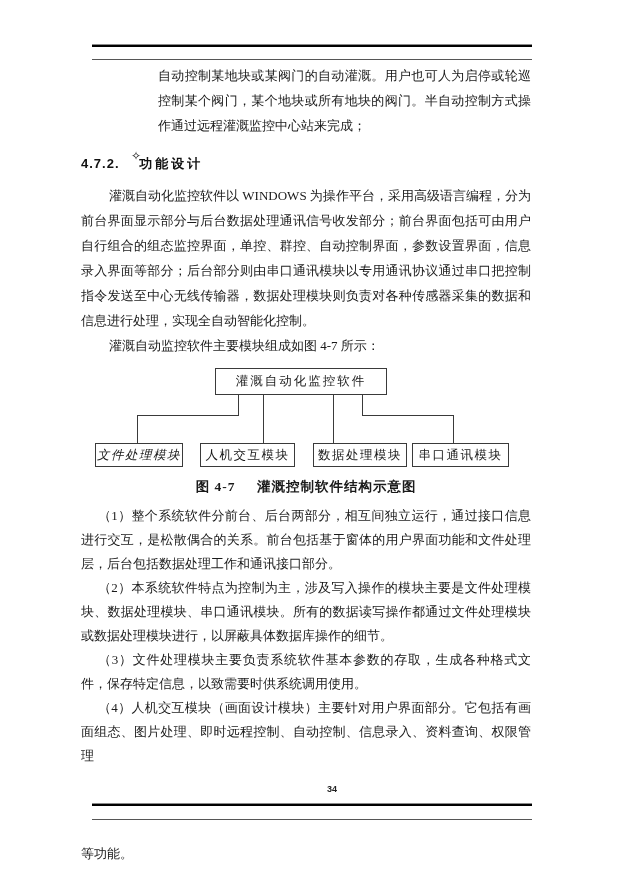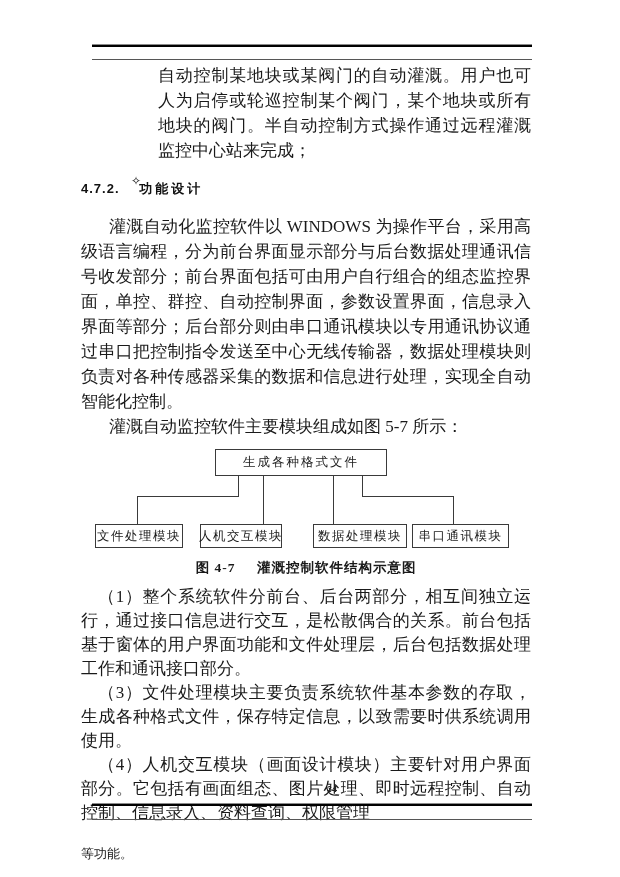--- a/index.html
+++ b/index.html
@@ -16,51 +16,51 @@
   .rule-thick { height:3px; background:#000000; border-top:1px solid #8a8a8a; }
   .rule-thin  { height:1px; background:#565656; }
   .header-thick { top:44px; }
   .header-thin  { top:59px; }
   .footer-thick { top:803px; }
   .footer-thin  { top:819px; }
 
   
   .content { position:absolute; left:81px; top:63px; width:450px; }
 
-  p, .bullet-text { font-size:17px; line-height:25px; text-align:justify; }
+  p, .bullet-text { font-size:13px; line-height:25px; text-align:justify; }
 
   .cont-para { margin-left:77px; }
 
   .bullet-item { position:relative; margin-top:4px; padding-left:76px; }
   .bullet-item .bullet-text { display:block; line-height:24px; }
   .bullet { position:absolute; left:50px; top:2px; font-size:12px; line-height:24px; color:#1a1a1a; }
 
   .heading {
     margin-top:15px; font-family:"Liberation Sans","DejaVu Sans",sans-serif;
     font-size:13px; font-weight:bold; line-height:22px; color:#111;
   }
   .heading-num { margin-right:16px; letter-spacing:1px; }
   .heading-title { letter-spacing:3px; }
 
-  .body-para { margin-top:14px; text-indent:28px; }
+  .body-para { margin-top:8px; text-indent:28px; }
   .body-para.fig-intro { margin-top:0; }
   .sec { margin-top:0; line-height:24px; text-indent:17px; }
   .sec.first-sec { margin-top:6px; }
 
   
   .diagram { position:relative; margin-top:6px; width:450px; height:106px; }
   .diagram svg { position:absolute; left:0; top:0; }
   .dbox {
     position:absolute; border:1px solid #3a3a3a; background:#ffffff;
     display:flex; align-items:center; justify-content:center;
     font-size:12.5px; letter-spacing:1.5px; white-space:nowrap; color:#1a1a1a;
   }
   .root-box { left:134px; top:4px;  width:172px; height:27px; letter-spacing:2px; }
-  .c1 { left:14px;  top:79px; width:88px; height:24px; }
-  .c2 { left:119px; top:79px; width:82px; height:24px; }
+  .c1 { left:14px;  top:79px; width:88px; height:24px;font-style:italic; }
+  .c2 { left:119px; top:79px; width:95px; height:24px; }
   .c3 { left:232px; top:79px; width:94px; height:24px; }
   .c4 { left:331px; top:79px; width:97px; height:24px; }
 
   .caption { margin-top:6px; text-align:center; font-weight:bold; font-size:13.5px; line-height:22px; text-align-last:center; }
   .cap-label { margin-right:18px; letter-spacing:1px; }
   .cap-title { letter-spacing:1px; }
 
   
   .pagenum {
     position:absolute; top:784px; left:0; width:620px; text-align:center;
@@ -86,48 +86,49 @@
       <span class="bullet">✧</span>
     </div>
 
     <h2 class="heading">
       <span class="heading-num">4.7.2.</span>
       <span class="heading-title">功能设计</span>
     </h2>
 
     <p class="body-para">灌溉自动化监控软件以 WINDOWS 为操作平台，采用高级语言编程，分为前台界面显示部分与后台数据处理通讯信号收发部分；前台界面包括可由用户自行组合的组态监控界面，单控、群控、自动控制界面，参数设置界面，信息录入界面等部分；后台部分则由串口通讯模块以专用通讯协议通过串口把控制指令发送至中心无线传输器，数据处理模块则负责对各种传感器采集的数据和信息进行处理，实现全自动智能化控制。</p>
 
-    <p class="body-para fig-intro">灌溉自动监控软件主要模块组成如图 5-7 所示：</p>
+    <p class="body-para fig-intro">灌溉自动监控软件主要模块组成如图 4-7 所示：</p>
 
     <div class="diagram">
       <svg width="450" height="106" viewBox="0 0 450 106">
         <g stroke="#3a3a3a" stroke-width="1" shape-rendering="crispEdges">
           <line x1="157.5" y1="31" x2="157.5" y2="51.5"></line>
           <line x1="182.5" y1="31" x2="182.5" y2="79"></line>
           <line x1="252.5" y1="31" x2="252.5" y2="79"></line>
           <line x1="281.5" y1="31" x2="281.5" y2="51.5"></line>
           <line x1="56" y1="51.5" x2="158" y2="51.5"></line>
           <line x1="281" y1="51.5" x2="373" y2="51.5"></line>
           <line x1="56.5" y1="51.5" x2="56.5" y2="79"></line>
           <line x1="372.5" y1="51.5" x2="372.5" y2="79"></line>
         </g>
       </svg>
-      <div class="dbox root-box">生成各种格式文件</div>
+      <div class="dbox root-box">灌溉自动化监控软件</div>
       <div class="dbox c1">文件处理模块</div>
       <div class="dbox c2">人机交互模块</div>
       <div class="dbox c3">数据处理模块</div>
       <div class="dbox c4">串口通讯模块</div>
     </div>
 
     <p class="caption">
       <span class="cap-label">图 4-7</span>
       <span class="cap-title">灌溉控制软件结构示意图</span>
     </p>
 
     <p class="body-para sec first-sec">（1）整个系统软件分前台、后台两部分，相互间独立运行，通过接口信息进行交互，是松散偶合的关系。前台包括基于窗体的用户界面功能和文件处理层，后台包括数据处理工作和通讯接口部分。</p>
+    <p class="body-para sec">（2）本系统软件特点为控制为主，涉及写入操作的模块主要是文件处理模块、数据处理模块、串口通讯模块。所有的数据读写操作都通过文件处理模块或数据处理模块进行，以屏蔽具体数据库操作的细节。</p>
     <p class="body-para sec">（3）文件处理模块主要负责系统软件基本参数的存取，生成各种格式文件，保存特定信息，以致需要时供系统调用使用。</p>
     <p class="body-para sec">（4）人机交互模块（画面设计模块）主要针对用户界面部分。它包括有画面组态、图片处理、即时远程控制、自动控制、信息录入、资料查询、权限管理</p>
   </div>
 
   <div class="pagenum">34</div>
 
   <div class="rule rule-thick footer-thick"></div>
   <div class="rule rule-thin footer-thin"></div>
 
   <p class="next-page-line">等功能。</p>

